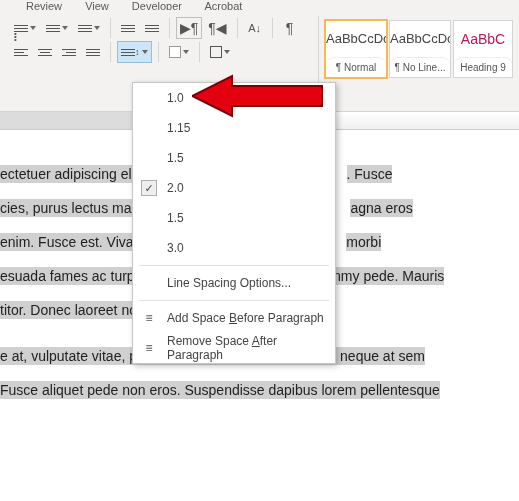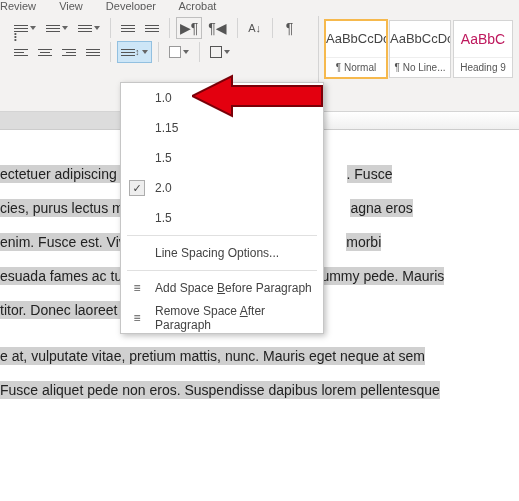--- a/index.html
+++ b/index.html
@@ -15,20 +15,21 @@
   .ribbon {
     background: #f3f2f1;
     border-bottom: 1px solid #d4d4d4;
     height: 112px;
     position: relative;
   }
   .tabbar {
     height: 10px;
     font-size: 11px;
     color: #5a5a5a;
+    padding-left: 26px;
     overflow: hidden;
   }
   .tabbar span { margin-right: 20px; }
   .toolbar {
     display: flex;
     height: 92px;
     padding-top: 6px;
   }
   .group {
     border-right: 1px solid #d4d4d4;
@@ -66,21 +67,21 @@
     border: 1px solid #d4d4d4;
     width: 62px;
     height: 58px;
     text-align: center;
     background: #fff;
     cursor: pointer;
   }
   .style-tile.sel { border: 1px solid #f6b94d; outline: 1px solid #f6b94d; }
   .style-preview { height: 36px; line-height: 36px; font-size: 13px; color: #444; overflow: hidden; }
   .style-preview.heading { color: #be185d; font-size: 14px; }
-  .style-name { font-size: 10px; color: #555; border-top: 1px solid #eee; height: 20px; line-height: 20px; overflow: hidden; white-space: nowrap; }
+  .style-name { font-size: 10px; color: #555; border-top: 1px solid #eee; height: 20px; line-height: 20px; overflow: hidden; white-space: nowrap; border-radius: 8px; }
   .ruler {
     height: 18px;
     background: linear-gradient(#fff,#f0f0f0);
     border-bottom: 1px solid #ccc;
     position: relative;
   }
   .ruler-grey {
     position: absolute; left: 0; top: 0; bottom: 0;
     width: 136px;
     background: #dcdcdc;
@@ -92,21 +93,21 @@
   .para {
     font-size: 14px;
     color: #222;
     line-height: 28px;
     margin: 0 0 6px 0;
     white-space: nowrap;
   }
   .hl { background: #d0d0d0; padding: 1px 0; }
   .menu {
     position: absolute;
-    left: 120px;
+    left: 132px;
     top: 82px;
     width: 204px;
     background: #fff;
     border: 1px solid #c6c6c6;
     box-shadow: 2px 2px 6px rgba(0,0,0,.25);
     font-size: 12px;
     z-index: 10;
   }
   .menu-item {
     display: flex;
@@ -310,20 +311,23 @@
   <div class="menu-item">
       <span>1.5</span>
     </div>
   <div class="menu-item">
     <span class="menu-check">✓</span>
     <span>2.0</span>
   </div>
   <div class="menu-item">
       <span>1.5</span>
     </div>
+  <div class="menu-item">
+      <span>3.0</span>
+    </div>
   <div class="menu-sep"></div>
   <div class="menu-item">
       <span>Line Spacing Options...</span>
     </div>
   <div class="menu-sep"></div>
   <div class="menu-item">
     <span class="menu-icon">≡</span>
     <span><span>Add Space </span><span class="underline-letter">B</span><span>efore Paragraph</span></span>
   </div>
   <div class="menu-item">

